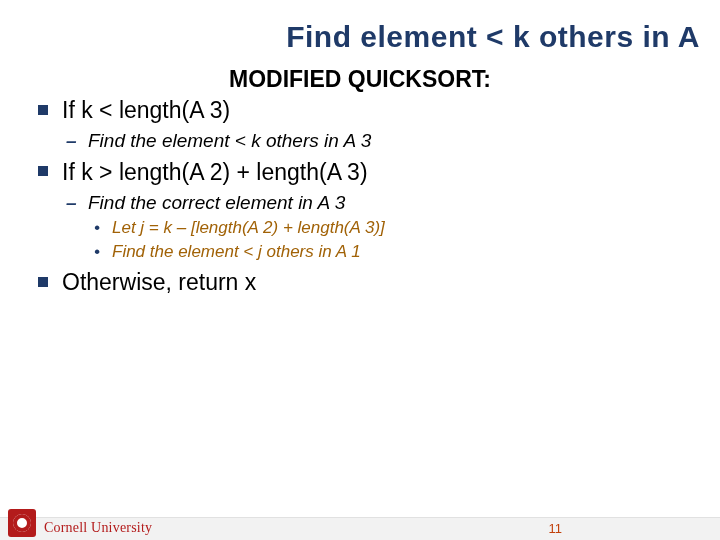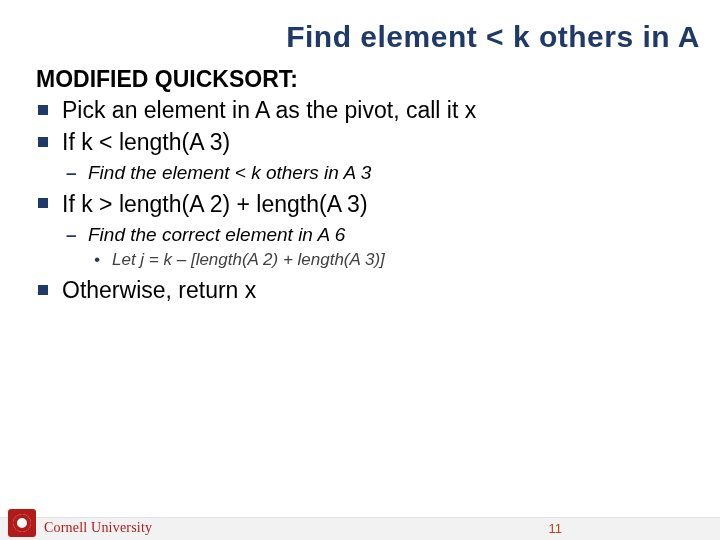--- a/index.html
+++ b/index.html
@@ -27,20 +27,21 @@
     letter-spacing: 0.5px;
   }
   .body {
     padding: 6px 36px 0 36px;
     color: #000;
   }
   .heading {
     font-weight: bold;
     font-size: 23px;
     margin-bottom: 2px;
+    text-align: center;
   }
   ul.level1 {
     list-style: none;
     padding: 0;
     margin: 0;
   }
   ul.level1 > li {
     position: relative;
     padding-left: 26px;
     font-size: 23px;
@@ -82,21 +83,21 @@
     list-style: none;
     padding: 0;
     margin: 2px 0 2px 0;
   }
   ul.level3 > li {
     position: relative;
     padding-left: 18px;
     font-size: 17px;
     line-height: 1.35;
     margin: 1px 0 1px 6px;
-    color: #404040;
+    color: #a16207;
   }
   ul.level3 > li::before {
     content: "•";
     position: absolute;
     left: 0;
     top: 0;
     color: #1f3a68;
   }
   .footer {
     position: absolute;
@@ -155,34 +156,34 @@
 <body>
 
 <div class="slide">
 
   <div class="title">Find element &lt; k others in A</div>
 
   <div class="body">
     <div class="heading">MODIFIED QUICKSORT:</div>
 
     <ul class="level1">
-      <li><span>Pick an element in A as the pivot, call it x</span></li>
       <li>
         <span>If k &lt; length(A 3)</span>
         <ul class="level2">
           <li><span>Find the element &lt; k others in A 3</span></li>
         </ul>
       </li>
       <li>
         <span>If k &gt; length(A 2) + length(A 3)</span>
         <ul class="level2">
           <li>
-            <span>Find the correct element in A 6</span>
+            <span>Find the correct element in A 3</span>
             <ul class="level3">
               <li><span>Let j = k – [length(A 2) + length(A 3)]</span></li>
+              <li><span>Find the element &lt; j others in A 1</span></li>
             </ul>
           </li>
         </ul>
       </li>
       <li><span>Otherwise, return x</span></li>
     </ul>
   </div>
 
   <div class="footer">
     <div class="footer-bar"></div>

